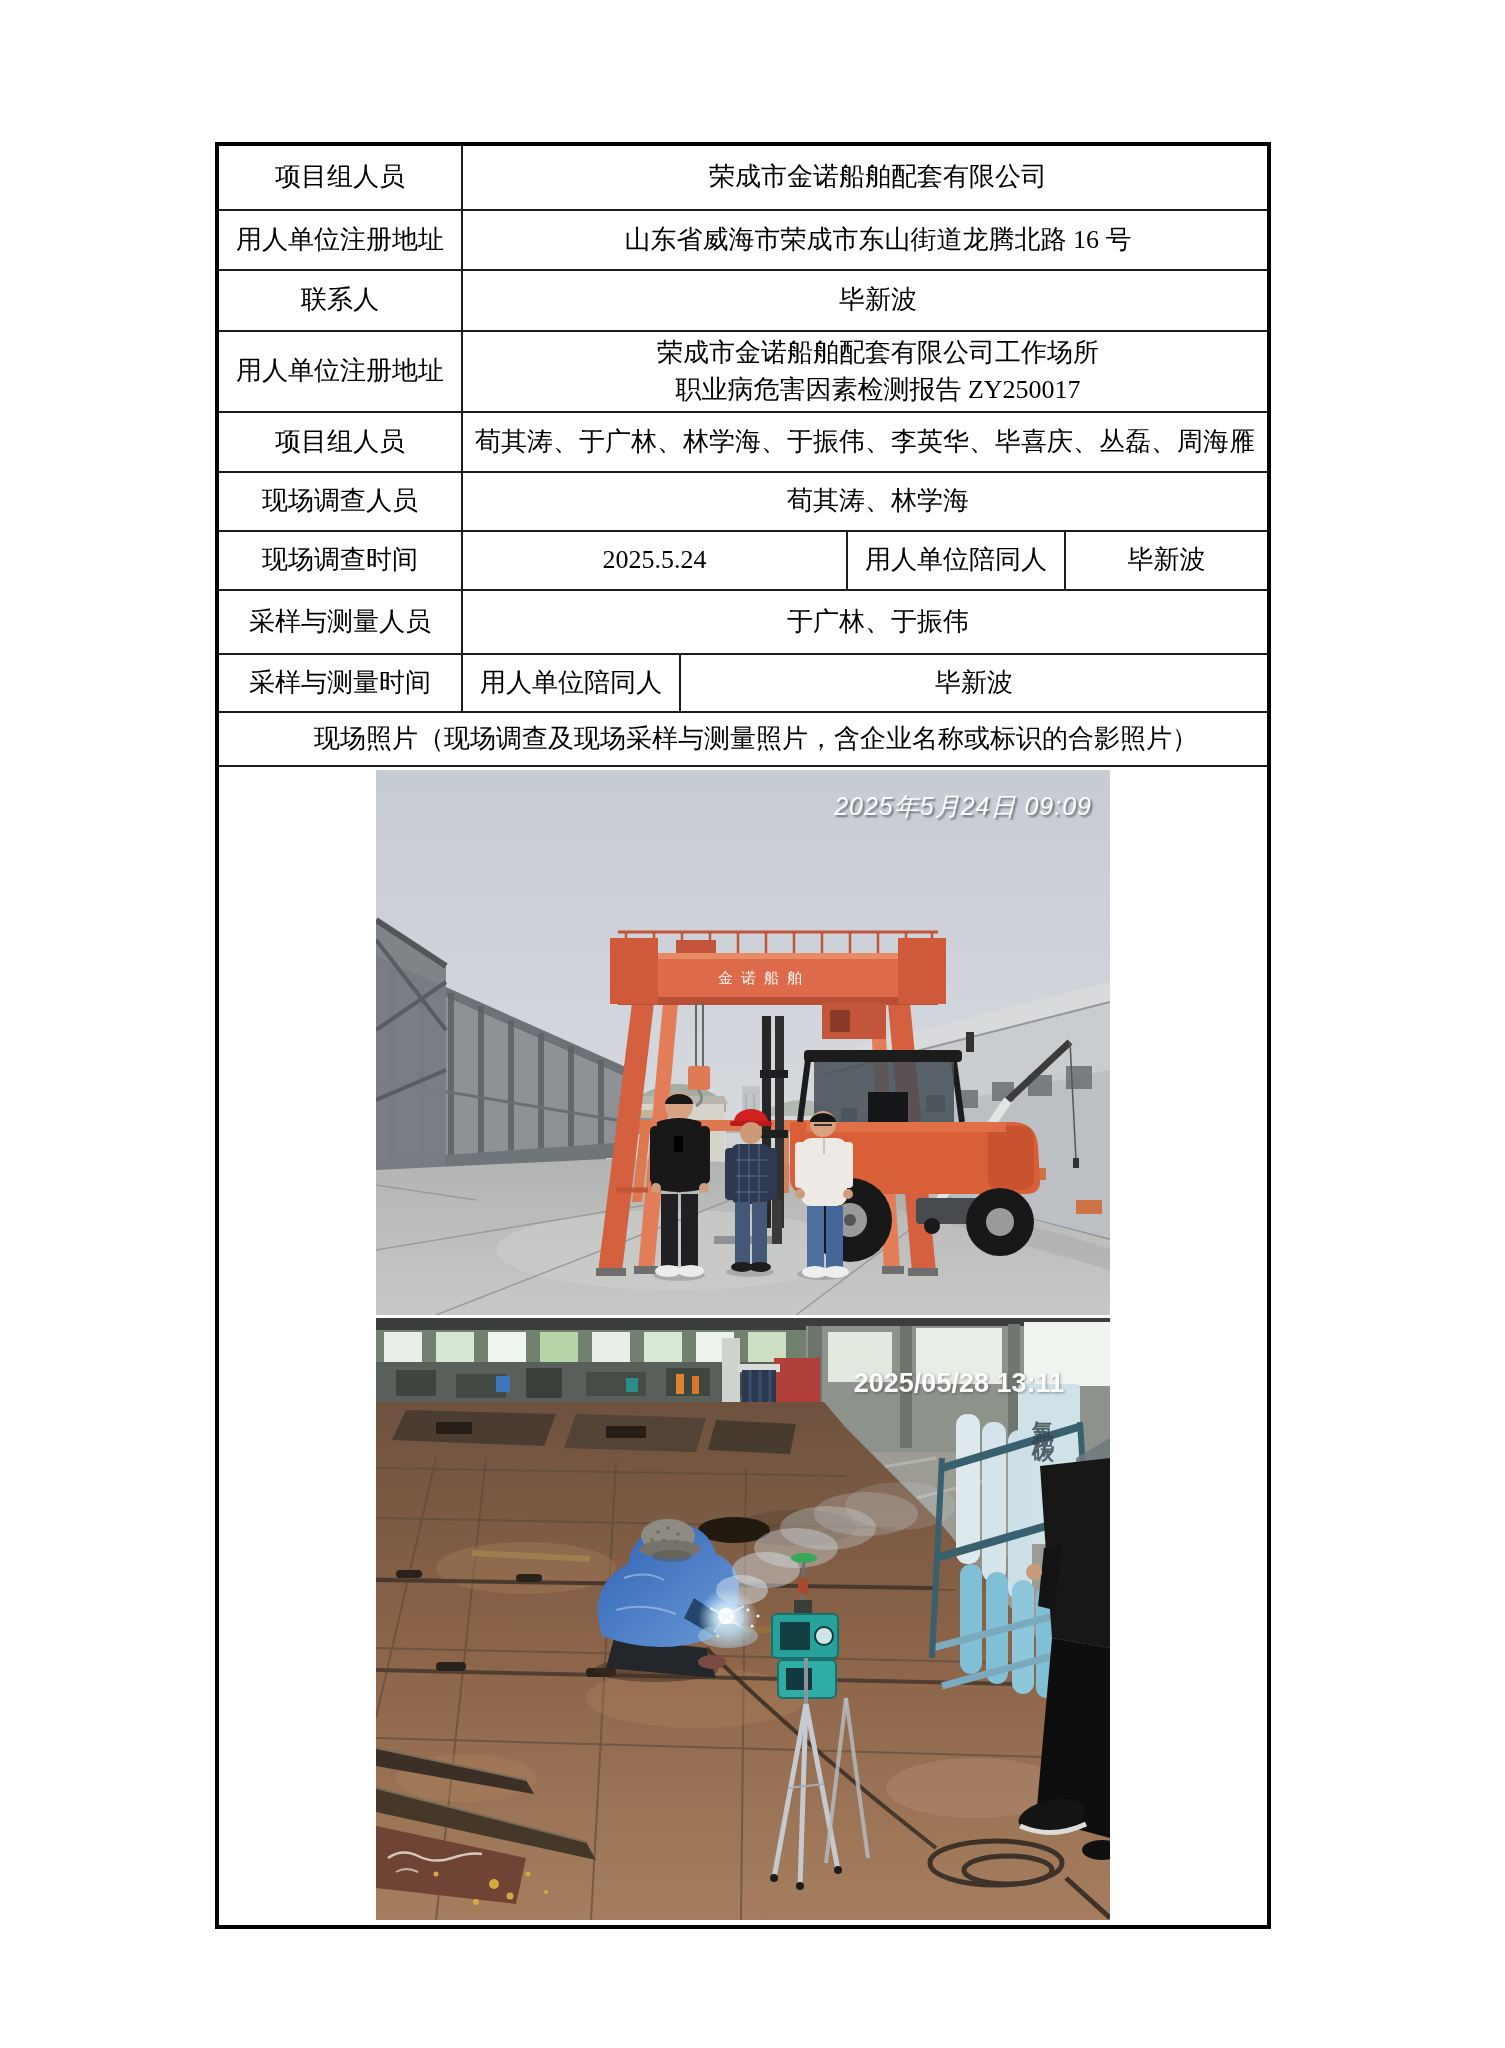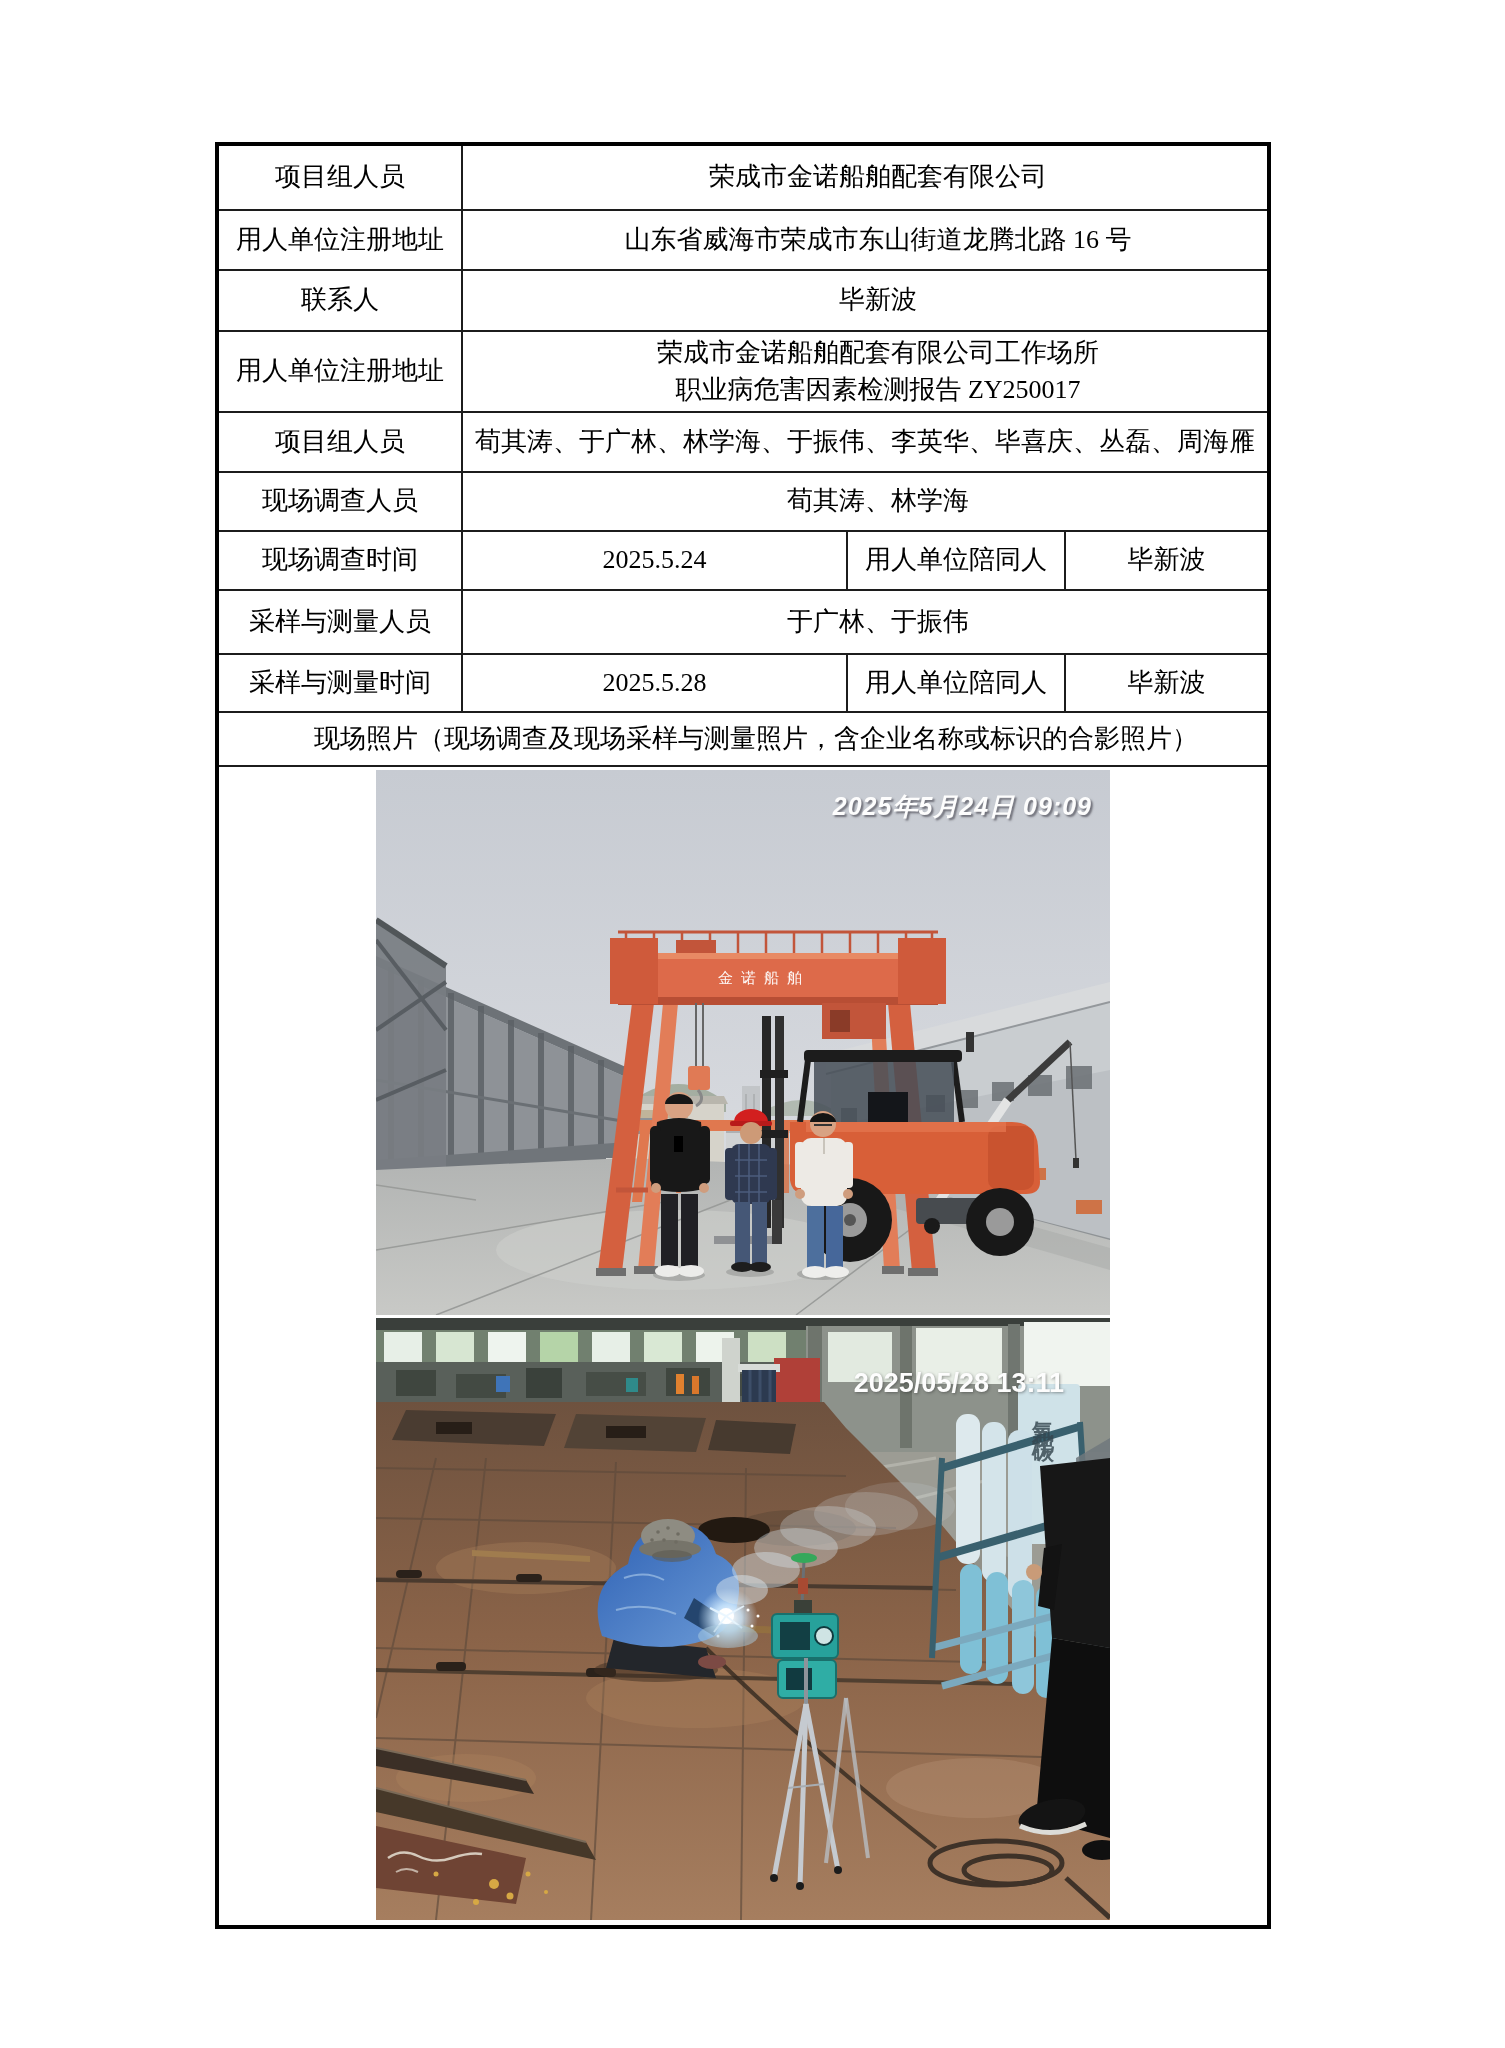--- a/index.html
+++ b/index.html
@@ -15,21 +15,21 @@
   .label-col{width:242px;flex:none;}
   .value-col{flex:1;padding-left:36px;}
   .w-val{width:385px;flex:none;}
   .w-lab2{width:218px;flex:none;}
   .w-val2{flex:1;}
   .two-line{flex-direction:column;justify-content:center;}
   .photo{position:absolute;overflow:hidden;}
   .photo svg{display:block;}
   .ts{position:absolute;font-family:"Liberation Sans","DejaVu Sans",sans-serif;
       color:#fdfdfd;white-space:nowrap;}
-  .ts1{top:20px;right:18px;font-size:25px;font-weight:bold;font-style:italic;letter-spacing:1px;
+  .ts1{top:20px;right:18px;font-size:25px;font-weight:normal;font-style:italic;letter-spacing:1px;
        text-shadow:2px 2px 2px rgba(95,95,105,0.85);}
   .ts2{top:50px;right:46px;font-size:27px;font-weight:bold;
        text-shadow:1px 1px 3px rgba(40,40,40,0.45);margin-left:12px;}
   .crane-label{position:absolute;left:342px;top:199px;width:150px;
        font-size:15px;letter-spacing:8px;color:#ffffff;opacity:.95;
        font-family:"Liberation Sans","DejaVu Sans",sans-serif;}
   .cyl-label{position:absolute;left:652px;top:86px;writing-mode:vertical-rl;
        font-size:22px;letter-spacing:9px;font-weight:bold;color:#35464f;opacity:.82;
        font-family:"Liberation Sans","DejaVu Sans",sans-serif;}
 </style>
@@ -80,21 +80,20 @@
       <div class="cell w-val2 cdiv">毕新波</div>
     </div>
 
     <div class="row" style="height:64px">
       <div class="cell label-col">采样与测量人员</div>
       <div class="cell value-col cdiv">于广林、于振伟</div>
     </div>
 
     <div class="row" style="height:58px">
       <div class="cell label-col">采样与测量时间</div>
-      <div class="cell w-val cdiv">2025.5.28</div>
       <div class="cell w-lab2 cdiv">用人单位陪同人</div>
       <div class="cell w-val2 cdiv">毕新波</div>
     </div>
 
     <div class="row" style="height:54px">
       <div class="cell value-col">现场照片（现场调查及现场采样与测量照片，含企业名称或标识的合影照片）</div>
     </div>
 
     <div class="row" style="height:1160px"></div>
   </div>

